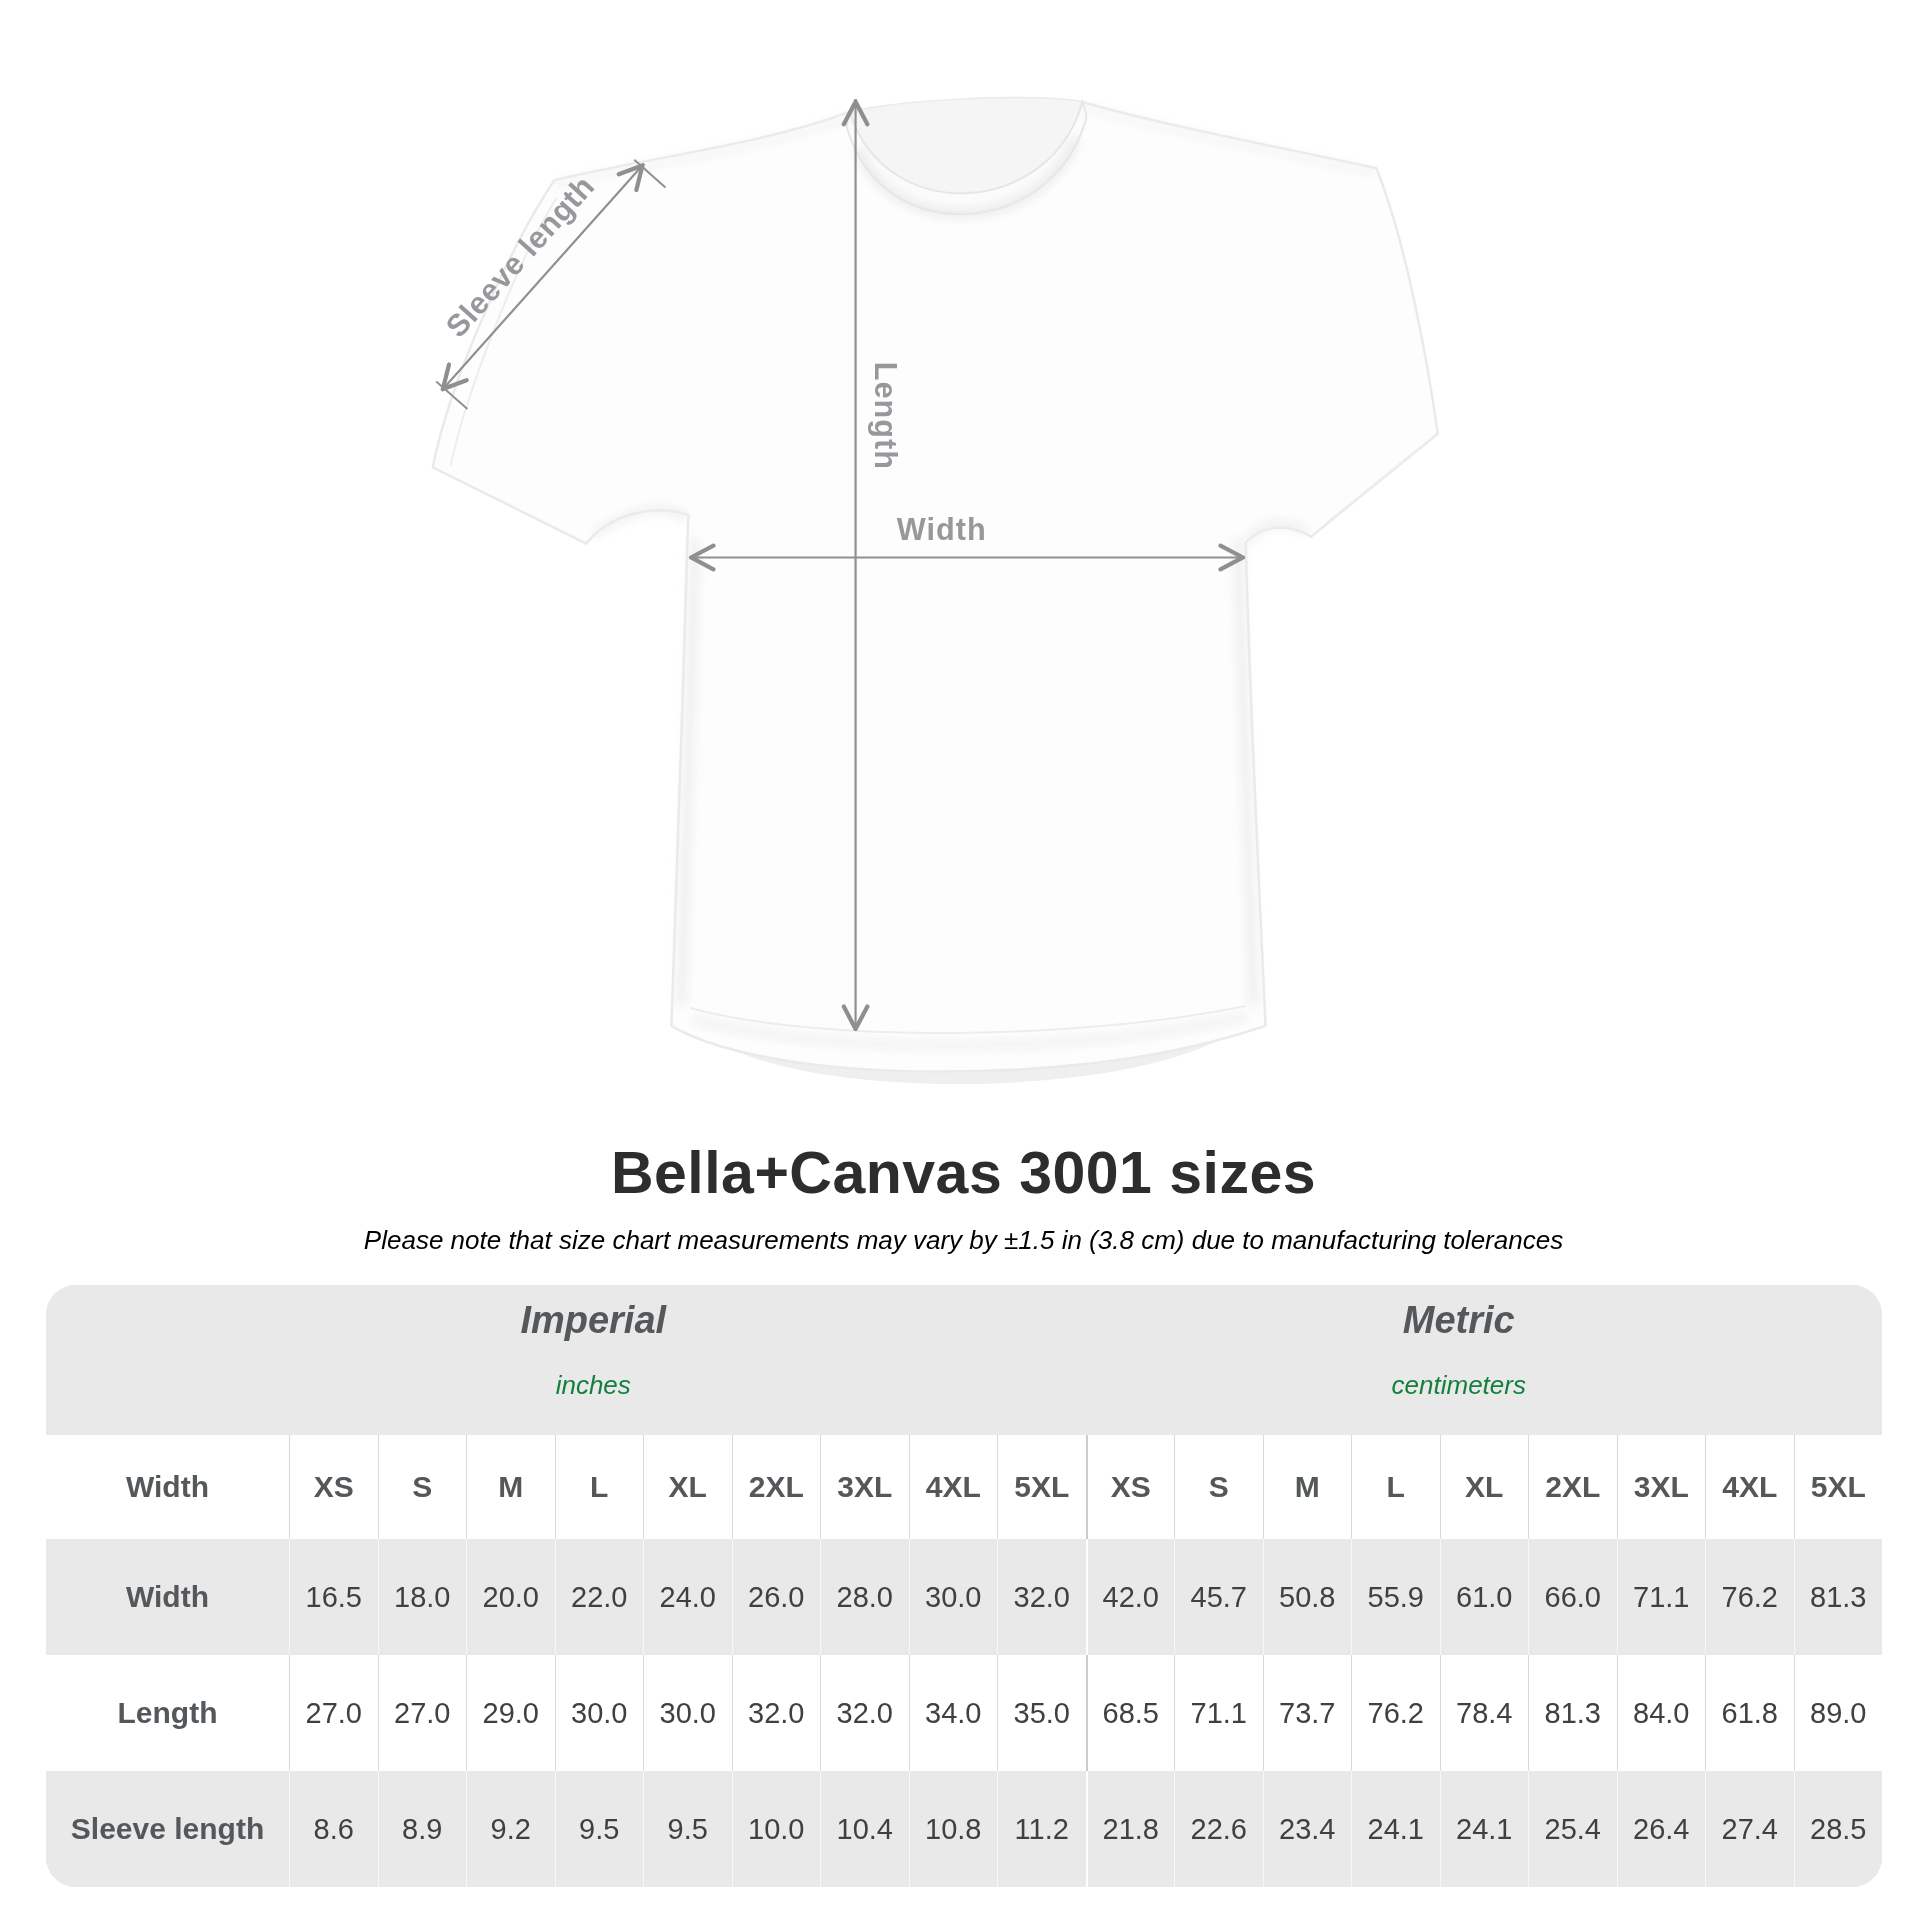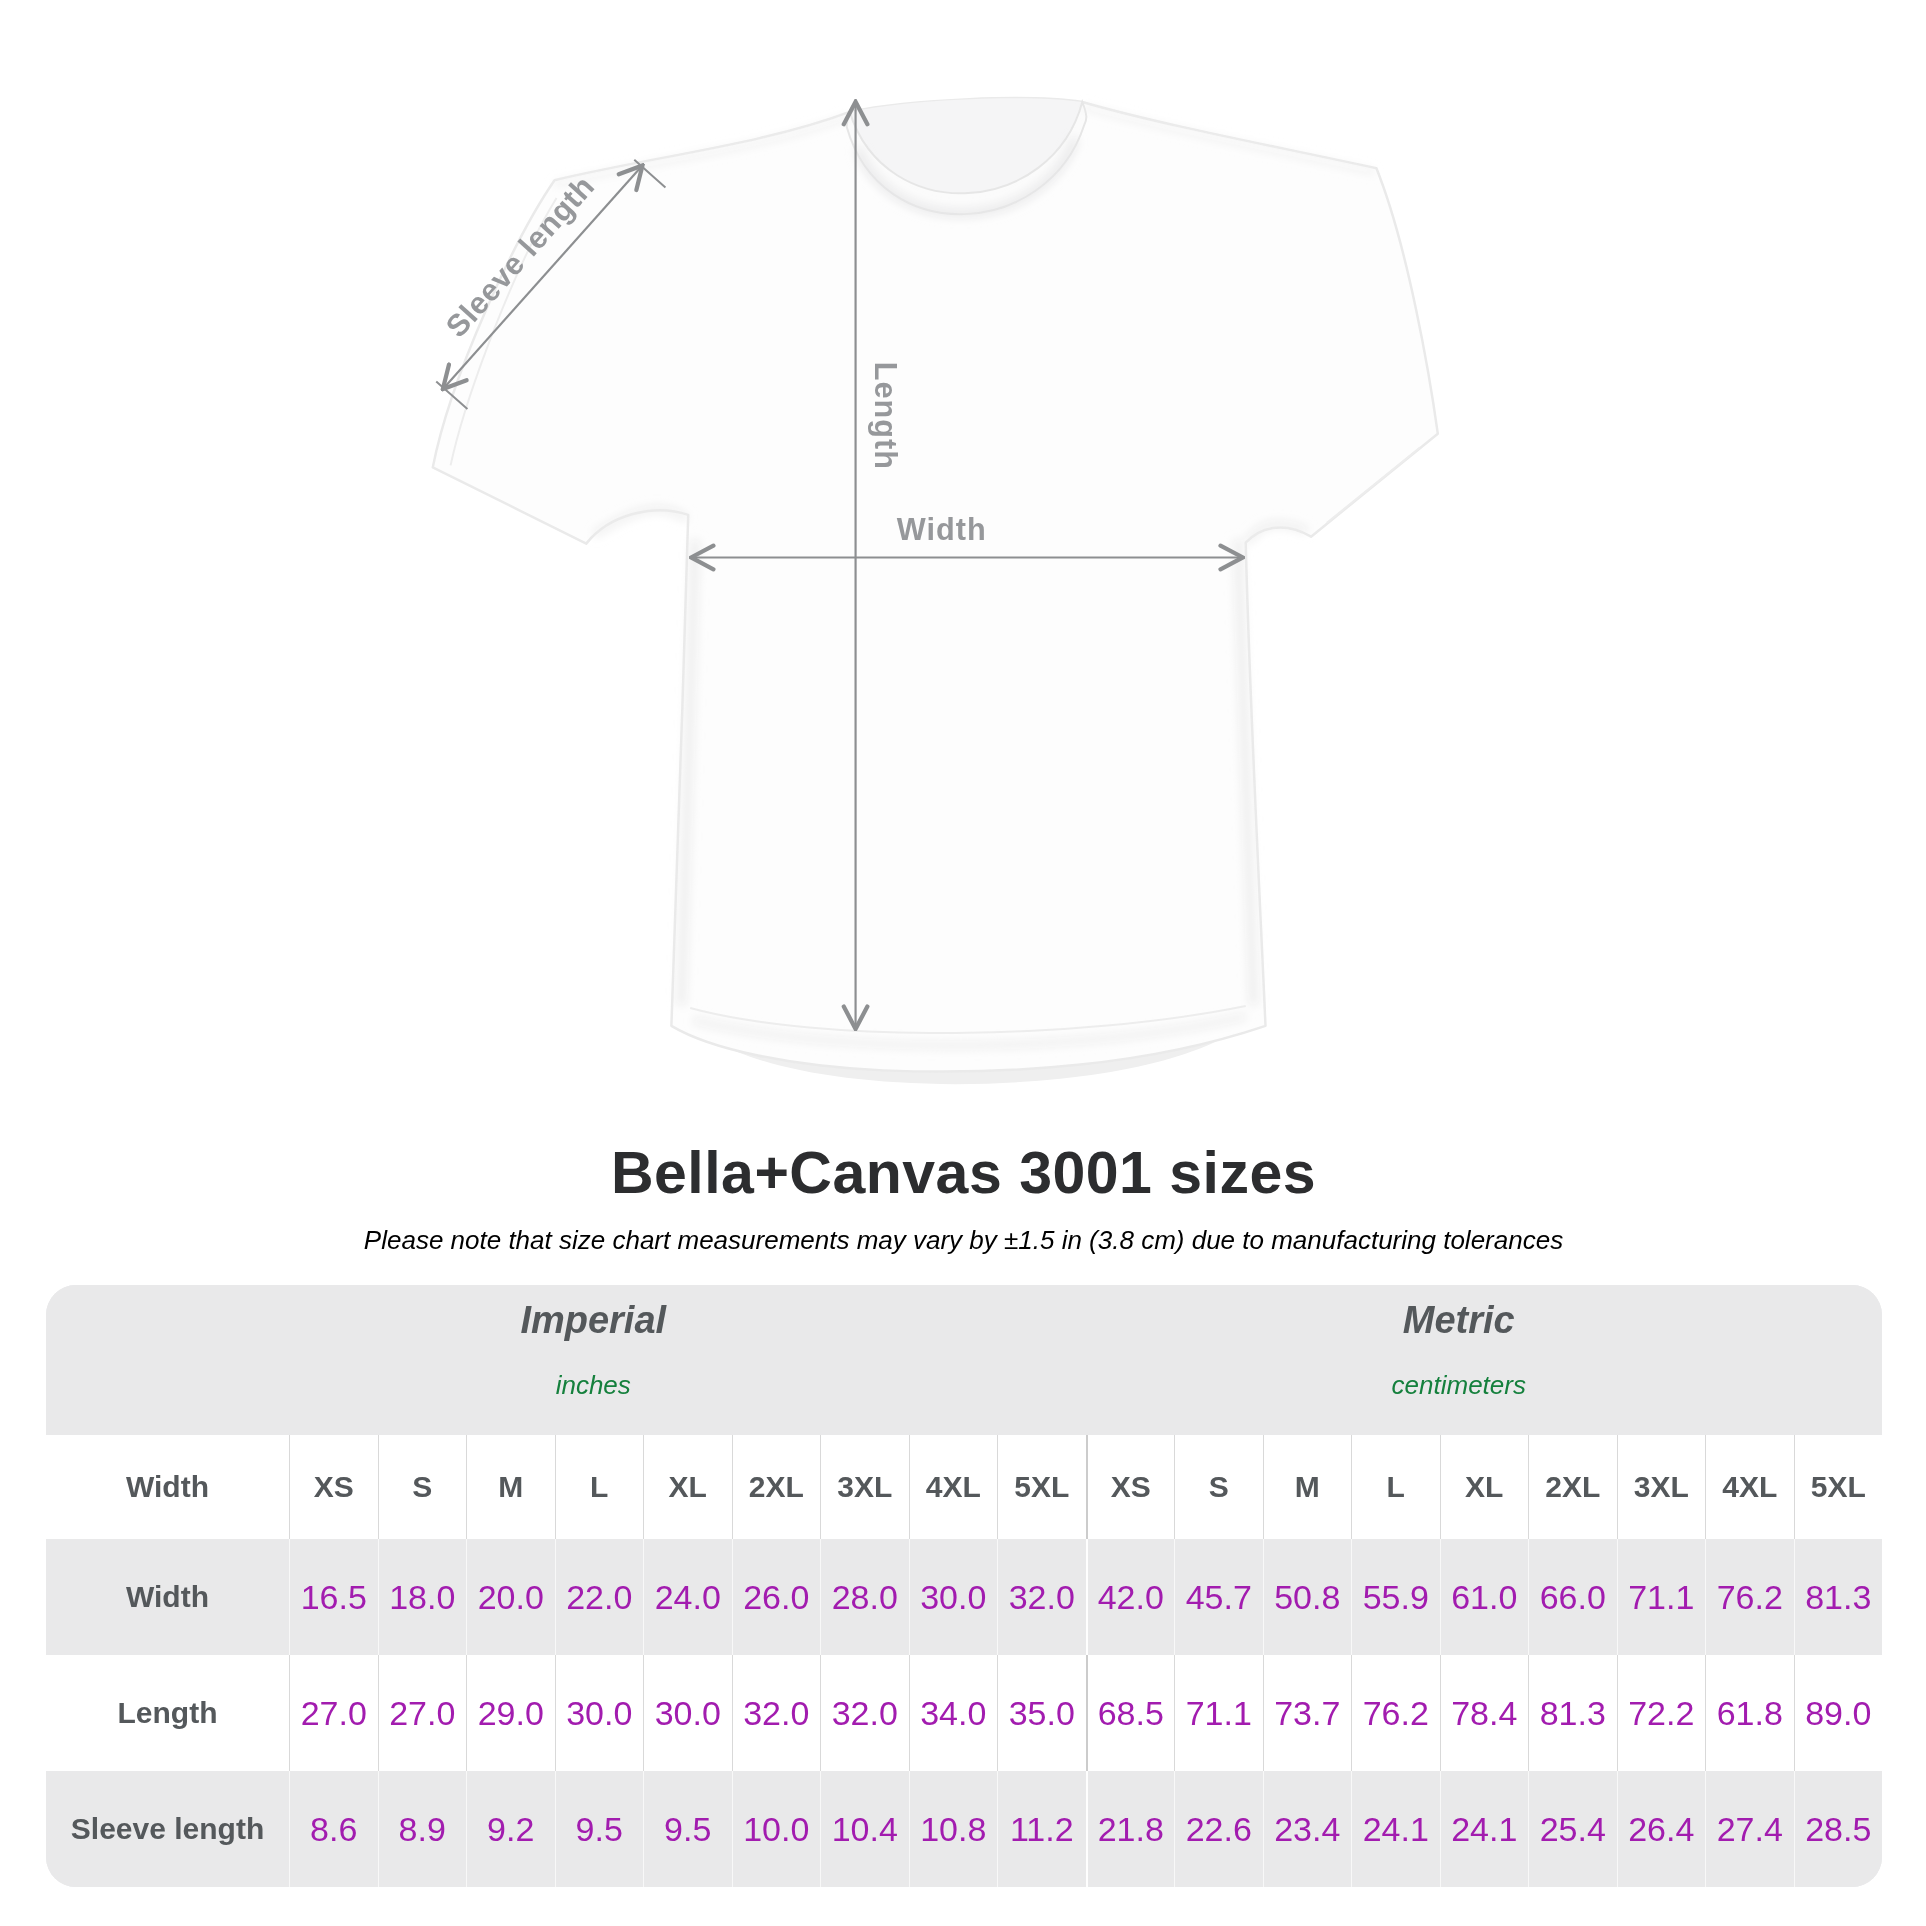--- a/index.html
+++ b/index.html
@@ -21,21 +21,21 @@
   .w{background:#ffffff;} .g{background:#e9e9ea;}
   .sw{border-left:1px solid #d9d9d9;} .sg{border-left:1px solid rgba(255,255,255,.68);}
   .sw2{border-left:2px solid #cccccc;} .sg2{border-left:2px solid rgba(255,255,255,.95);text-align:center;}
   .group{grid-column:span 9;flex-direction:column;justify-content:flex-start;
          padding-top:14px;gap:28px;}
   .group .gname{font-size:38px;font-weight:bold;font-style:italic;color:#54585b;}
   .group .gunit{font-size:26px;font-style:italic;color:#15803d;}
   .g-imperial{padding-right:188px;} .g-metric{padding-right:50px;}
   .szh{font-size:30px;font-weight:bold;color:#54585b;}
   .lab{font-size:30px;font-weight:bold;color:#54585b;}
-  .val{font-size:34px;color:#a21caf;}
+  .val{font-size:29px;color:#404040;}
 </style>
 </head>
 <body>
 
 <div class="page">
 
   <svg class="diagram" viewBox="0 0 1946 1120">
     <defs>
       <marker id="dimArrow" viewBox="0 0 12 12" refX="10.5" refY="6" markerWidth="13" markerHeight="13" orient="auto-start-reverse">
         <path d="M1.5,1 L11,6 L1.5,11" fill="none" stroke="#8d8f91" stroke-width="1.8" stroke-linecap="round"></path>
@@ -162,21 +162,21 @@
     <div class="cell w sw val">32.0</div>
     <div class="cell w sw val">32.0</div>
     <div class="cell w sw val">34.0</div>
     <div class="cell w sw val">35.0</div>
     <div class="cell w sw2 val">68.5</div>
     <div class="cell w sw val">71.1</div>
     <div class="cell w sw val">73.7</div>
     <div class="cell w sw val">76.2</div>
     <div class="cell w sw val">78.4</div>
     <div class="cell w sw val">81.3</div>
-    <div class="cell w sw val">72.2</div>
+    <div class="cell w sw val">84.0</div>
     <div class="cell w sw val">61.8</div>
     <div class="cell w sw val">89.0</div>
 
     <div class="cell g lab">Sleeve length</div>
     <div class="cell g sg val">8.6</div>
     <div class="cell g sg val">8.9</div>
     <div class="cell g sg val">9.2</div>
     <div class="cell g sg val">9.5</div>
     <div class="cell g sg val">9.5</div>
     <div class="cell g sg val">10.0</div>

